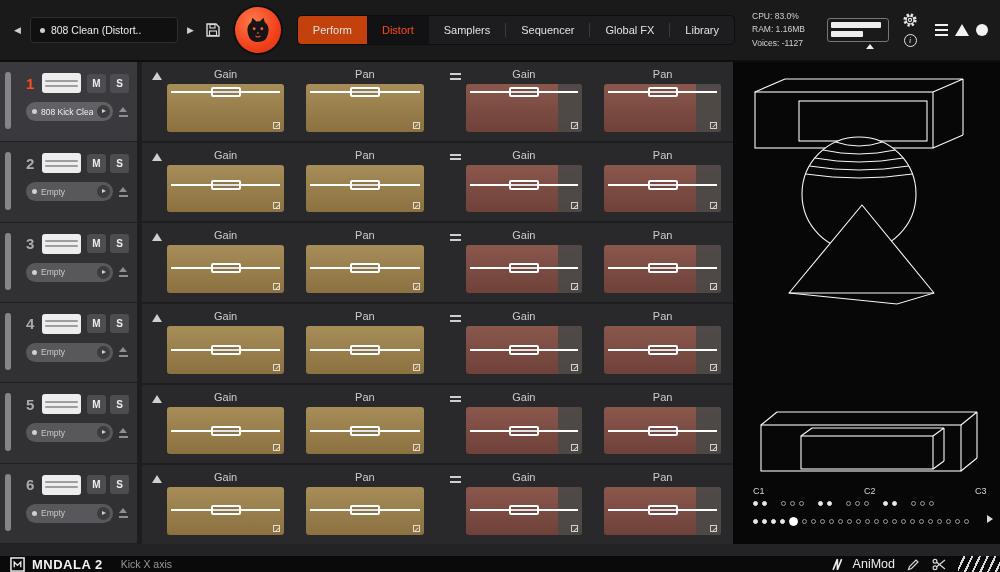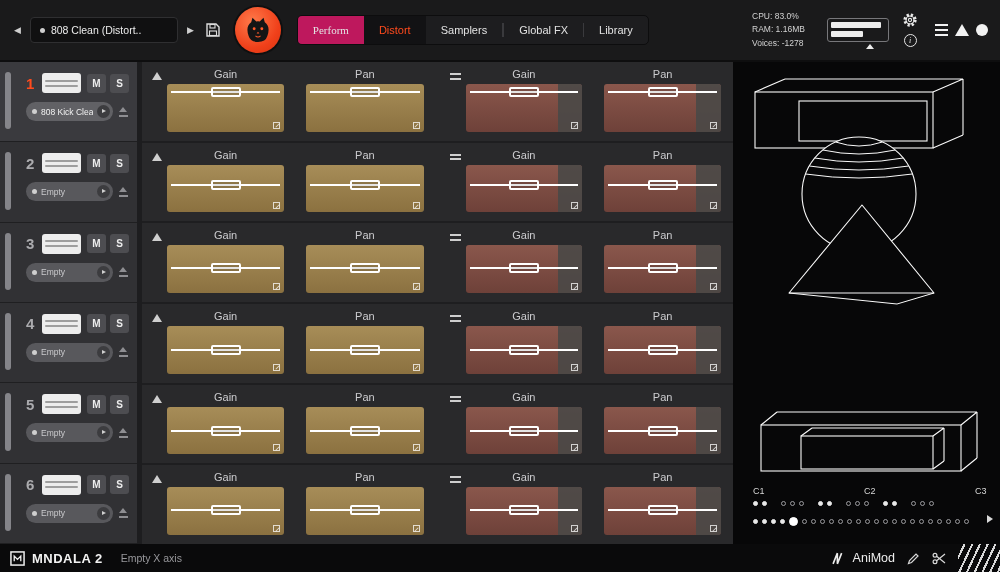--- a/index.html
+++ b/index.html
@@ -9,21 +9,21 @@
   
   .topbar { position:absolute; top:0; left:0; right:0; height:62px; background:#1a1a1b; border-bottom:2px solid #0e0e0f; display:flex; align-items:center; padding-left:14px; }
   .nav { display:flex; align-items:center; gap:9px; }
   .navarrow { color:#cfcfcf; font-size:9px; cursor:pointer; }
   .presetbox { width:148px; height:26px; background:#101011; border:1px solid #2f2f31; border-radius:4px; display:flex; align-items:center; gap:6px; padding:0 9px; color:#ececec; font-size:10.5px; white-space:nowrap; overflow:hidden; }
   .pdot-s { width:5px; height:5px; border-radius:50%; background:#cfcfcf; flex:none; }
   .saveicon { display:flex; margin-left:2px; }
   .logo-circle { width:46px; height:46px; border-radius:50%; margin:0 16px 0 14px; flex:none; background:radial-gradient(circle at 38% 32%, #ff7a4a, #f0401a 62%, #d8330f); box-shadow:0 0 0 2px rgba(0,0,0,.4); display:flex; align-items:center; justify-content:center; cursor:pointer; }
   .tabs { display:flex; align-items:stretch; height:30px; background:#1d1d1f; border:1px solid #0d0d0e; border-radius:5px; overflow:hidden; }
   .tab { display:flex; align-items:center; padding:0 15px; font-size:11px; color:#e2e2e2; cursor:pointer; white-space:nowrap; }
-  .tab.perform { background:#be185d;font-family:Liberation Serif, serif; }
+  .tab.perform { background:#c2410c; }
   .tab.matrix-tab { background:#121214; color:var(--accent,#ff4b1d); }
   .tsep { width:1px; background:#3a3a3d; margin:7px 0; }
   .hright { margin-left:auto; display:flex; align-items:center; gap:13px; padding-right:12px; }
   .stats { font-size:8.5px; color:#d2d2d2; line-height:1.55; min-width:62px; }
   .meter { position:relative; width:62px; height:24px; border:1px solid #77777a; border-radius:3px; padding:3px; display:flex; flex-direction:column; gap:3px; cursor:pointer; }
   .mbar { display:block; height:6px; background:#ededed; border-radius:1px; }
   .b1 { width:92%; } .b2 { width:60%; }
   .mtri { position:absolute; left:64%; bottom:-8px; width:0; height:0; border-left:4px solid transparent; border-right:4px solid transparent; border-bottom:5px solid #ededed; }
   .hicons { display:flex; flex-direction:column; align-items:center; gap:6px; }
   .info { width:13px; height:13px; border:1.3px solid #e6e6e6; border-radius:50%; color:#e6e6e6; font-size:8px; font-style:italic; display:flex; align-items:center; justify-content:center; font-family:"Liberation Serif", serif; cursor:pointer; }
@@ -87,21 +87,21 @@
   .octaves span { width:74px; }
   .dotrow { position:absolute; left:20px; display:flex; align-items:center; gap:4px; }
   .r1 { top:439px; } .r2 { top:455px; }
   .dot { width:5px; height:5px; border-radius:50%; border:1px solid #9a9a9e; flex:none; cursor:pointer; }
   .dot.fill { background:#e8e8e8; border-color:#e8e8e8; }
   .dot.big { width:9px; height:9px; background:#fff; border-color:#fff; }
   .dgap { width:6px; flex:none; }
   .dot-arrow { position:absolute; right:7px; top:453px; width:0; height:0; border-top:4px solid transparent; border-bottom:4px solid transparent; border-left:6px solid #d9d9d9; cursor:pointer; }
 
   
-  .footer { position:absolute; left:0; right:0; bottom:0; height:28px; background:#0a0a0b; display:flex; align-items:center; padding-left:10px; }
+  .footer { position:absolute; left:0; right:0; bottom:0; height:16px; background:#0a0a0b; display:flex; align-items:center; padding-left:10px; }
   .flogo { display:flex; margin-right:7px; }
   .fbrand { color:#f2f2f2; font-size:13px; font-weight:bold; letter-spacing:.5px; }
   .fstatus { color:#98989c; font-size:10.5px; margin-left:18px; }
   .fright { margin-left:auto; display:flex; align-items:center; gap:12px; height:100%; }
   .animod-glyph { display:flex; }
   .animod { color:#ededed; font-size:12.5px; margin-left:-6px; }
   .ficon { display:flex; cursor:pointer; }
   .grip { width:42px; height:100%; background:repeating-linear-gradient(115deg, transparent 0 5px, #d9d9d9 5px 7px); }
 </style>
 </head>
@@ -134,31 +134,32 @@
         <path d="M20 22 l-1.6 2.2 h3.2 Z" fill="#ff5a2a"></path>
         <path d="M17 27 q3 2.5 6 0" stroke="#ff5a2a" stroke-width="1.2" fill="none"></path>
       </svg>
     </div>
 
     <nav class="tabs">
       <div class="tab perform">Perform</div>
       <div class="tab matrix-tab">Distort</div>
       <div class="tab">Samplers</div>
       <span class="tsep"></span>
+      <div class="tab">Sequencer</div>
       <span class="tsep"></span>
       <div class="tab">Global FX</div>
       <span class="tsep"></span>
       <div class="tab">Library</div>
     </nav>
 
     <div class="hright">
       <div class="stats">
         <div>CPU: 83.0%</div>
         <div>RAM: 1.16MB</div>
-        <div>Voices: -1278</div>
+        <div>Voices: -1127</div>
       </div>
       <div class="meter">
         <span class="mbar b1"></span>
         <span class="mbar b2"></span>
         <span class="mtri"></span>
       </div>
       <div class="hicons">
         <span style="display:flex;cursor:pointer;">
           <svg width="16" height="16" viewBox="0 0 20 20">
               <circle cx="10" cy="10" r="6.2" fill="none" stroke="#e8e8e8" stroke-width="4.2" stroke-dasharray="2.6 2.3"></circle>
@@ -655,21 +656,21 @@
   </section>
 
   <footer class="footer">
     <span class="flogo">
       <svg width="15" height="15" viewBox="0 0 16 16">
           <rect x="1" y="1" width="14" height="14" fill="none" stroke="#ededed" stroke-width="1.6"></rect>
           <path d="M4.5 11 V5.5 L8 9 L11.5 5.5 V11" fill="none" stroke="#ededed" stroke-width="1.4"></path>
         </svg>
     </span>
     <span class="fbrand">MNDALA 2</span>
-    <span class="fstatus">Empty X axis</span>
+    <span class="fstatus">Kick X axis</span>
     <div class="fright">
       <span class="animod-glyph">
         <svg width="15" height="13" viewBox="0 0 14 12">
             <path d="M1 11 L5 1 L5 11 L9 1" stroke="#ededed" stroke-width="1.5" fill="none"></path>
           </svg>
       </span>
       <span class="animod">AniMod</span>
       <span class="ficon">
         <svg width="13" height="13" viewBox="0 0 13 13">
             <path d="M1.5 11.5 L2.5 8.5 9 2 11 4 4.5 10.5 Z" fill="none" stroke="#d9d9d9" stroke-width="1.2"></path>

